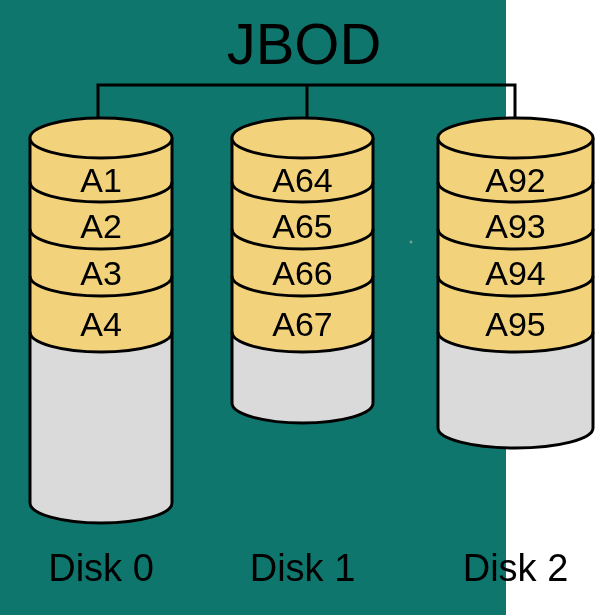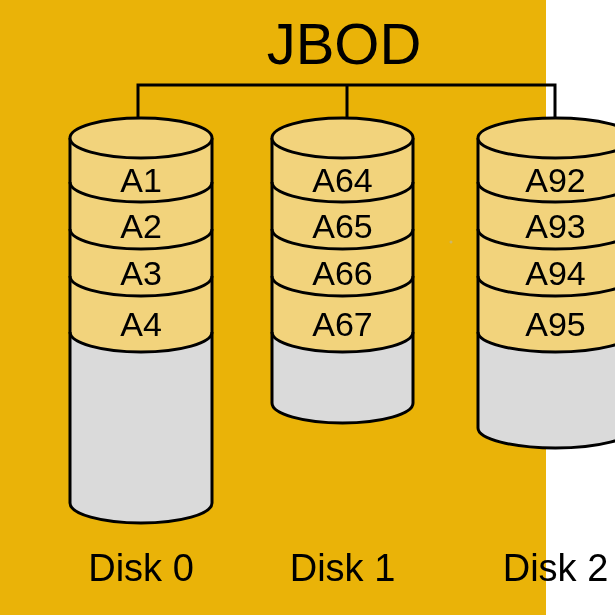--- a/index.html
+++ b/index.html
@@ -8,22 +8,21 @@
     background: #FFFFFF;
     width: 615px;
     height: 615px;
     overflow: hidden;
     font-family: "Liberation Sans", sans-serif;
   }
   .canvas {
     position: relative;
     width: 506px;
     height: 615px;
-    background: #eab308;
-    padding-left: 40px;
+    background: #0f766e;
   }
   svg text {
     font-family: "Liberation Sans", sans-serif;
     fill: #000000;
     user-select: none;
   }
   text.diagram-title { font-size: 58px; }
   text.block-label  { font-size: 34px; }
   text.disk-name    { font-size: 38px; }
 </style>

